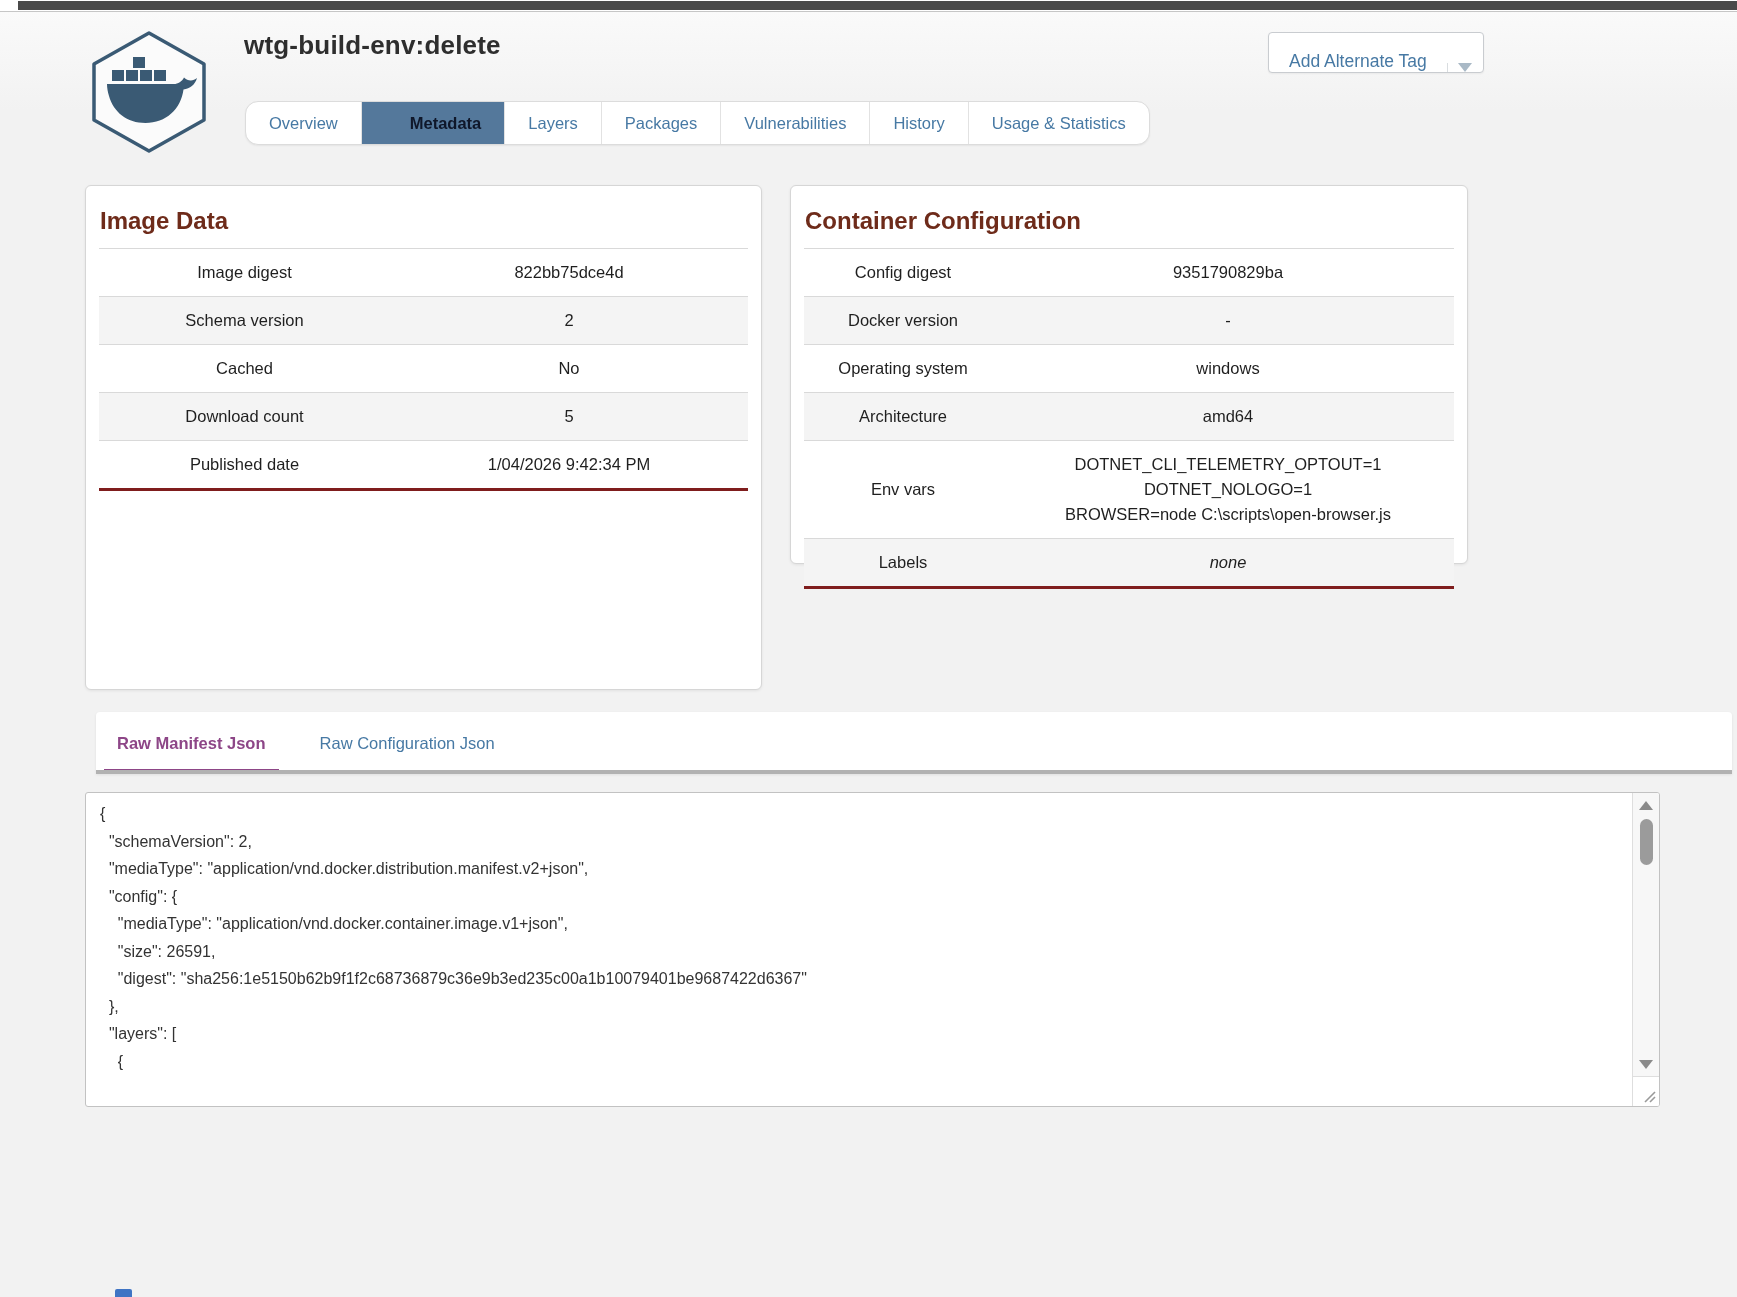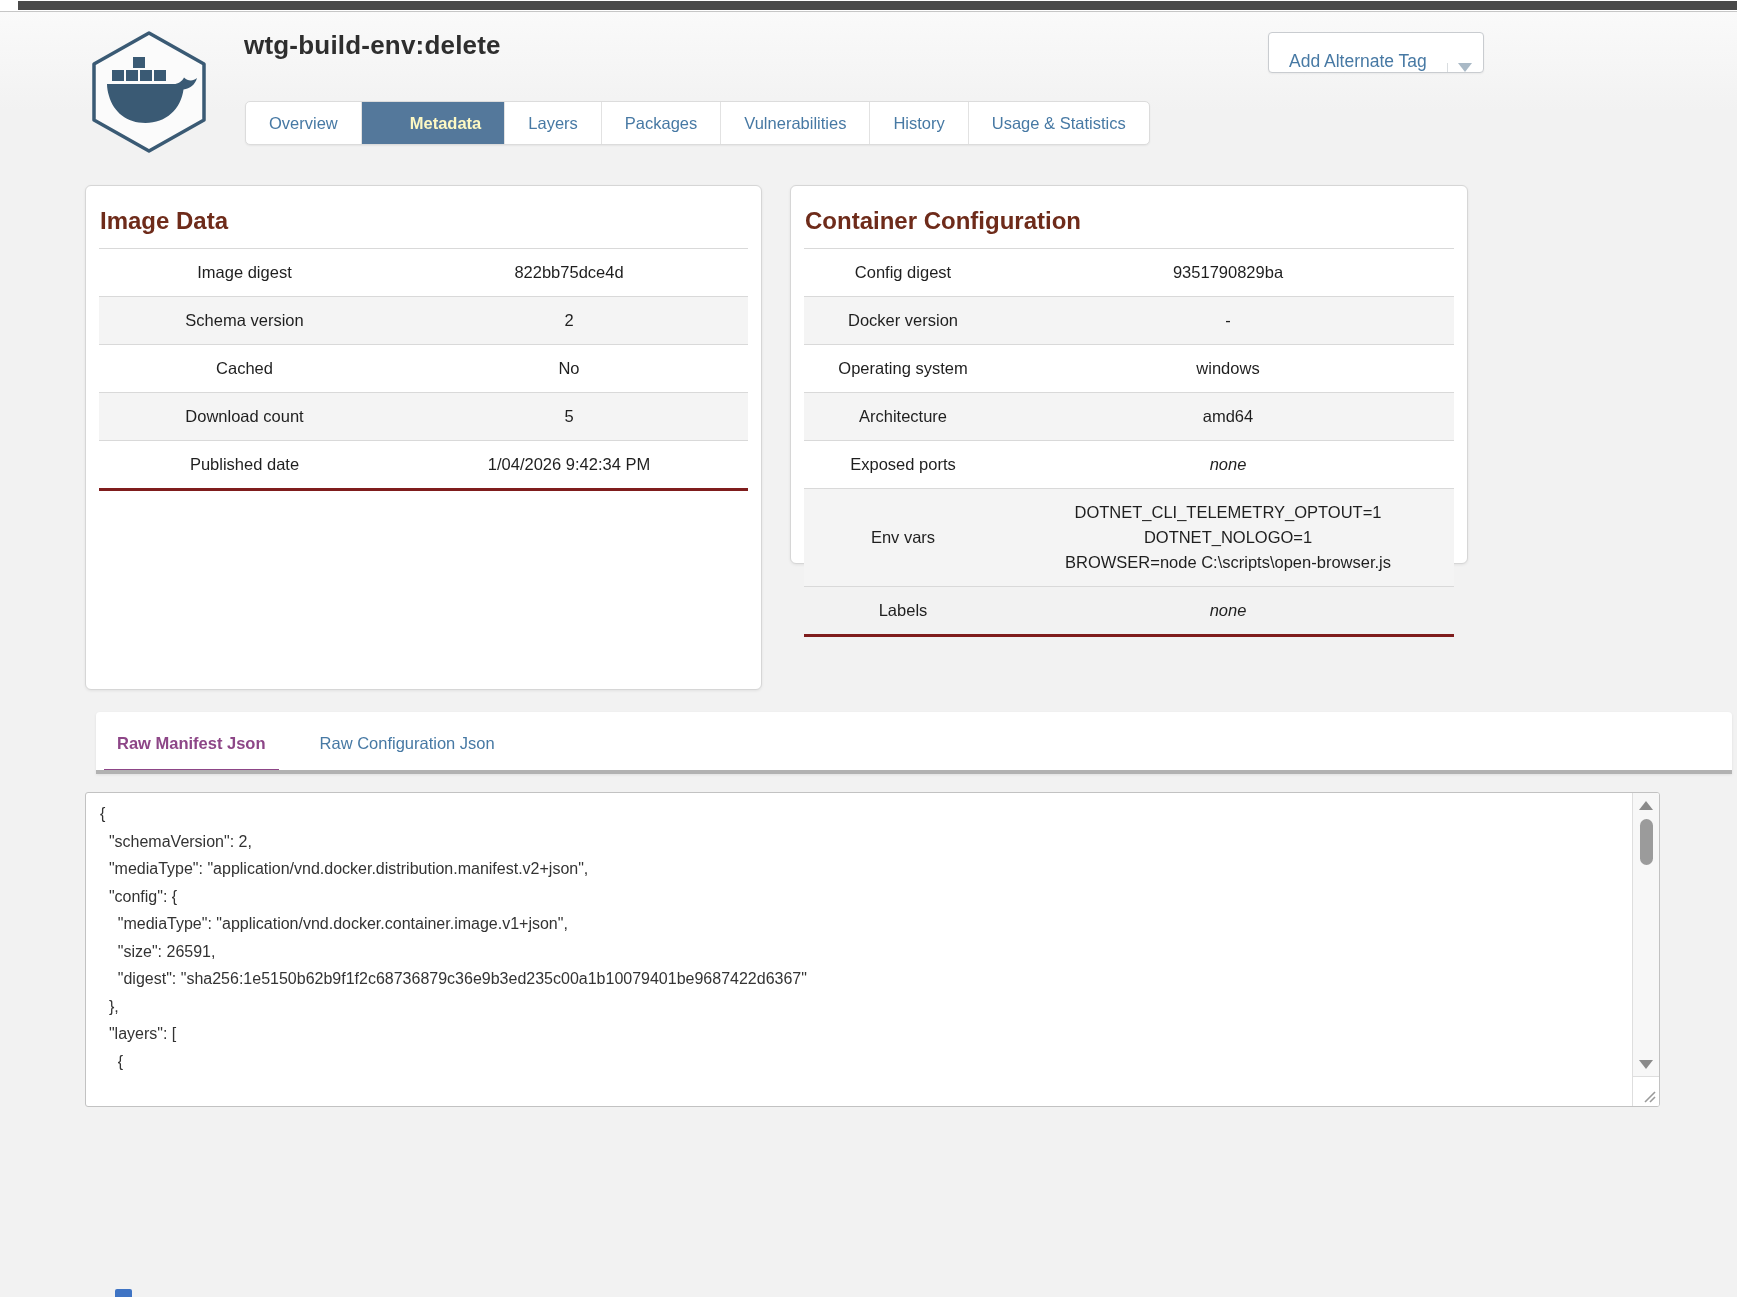--- a/index.html
+++ b/index.html
@@ -21,26 +21,26 @@
     background:#fff; border:1px solid #c9ccd0; border-radius:4px;
     box-shadow:0 1px 2px rgba(0,0,0,.05); cursor:pointer;
   }
   .add-btn .lbl { display:flex; align-items:center; padding:0 20px; color:#4779a4; font-size:17.5px; }
   .add-btn .caret-box { display:flex; align-items:center; justify-content:center; width:36px; border-left:1px solid #d9dde0; }
   .caret-down { width:0; height:0; border-left:7px solid transparent; border-right:7px solid transparent; border-top:9px solid #a9b9c6; }
 
   
   .tabs {
     position:absolute; left:245px; top:101px; height:44px; display:flex;
-    background:#fff; border:1px solid #dcdcdc; border-radius:5px; overflow:hidden;
+    background:#fff; border:1px solid #dcdcdc; border-radius:13px; overflow:hidden;
     box-shadow:0 1px 2px rgba(0,0,0,.06);
   }
   .tab { display:flex; align-items:center; padding:0 23px; font-size:16.5px; color:#4779a4; border-left:1px solid #e2e2e2; cursor:pointer; white-space:nowrap; }
   .tab:first-child { border-left:none; }
-  .tab.active { background:#54789b; color:#fef9c3; font-weight:bold;padding-left:48px; }
+  .tab.active { background:#54789b; color:#0f172a; font-weight:bold;padding-left:48px; }
 
   
   .panel { position:absolute; background:#fff; border:1px solid #d6d6d6; border-radius:6px; box-shadow:0 1px 3px rgba(0,0,0,.07); }
   .panel-imagedata { left:85px; top:185px; width:677px; height:505px; }
   .panel-config    { left:790px; top:185px; width:678px; height:379px; }
   .panel h2 { margin:21px 14px 13px 14px; font-size:24px; font-weight:bold; color:#6e2b1a; }
   .kv-table { margin:0 13px; border-collapse:collapse; width:calc(100% - 26px);text-align:center; }
   .kv-table tr { border-top:1px solid #d9d9d9; }
   .kv-table tr:last-child { border-bottom:3px solid #7f1d1d; }
   .kv-table tr:nth-child(even) { background:#f4f4f4; }
@@ -166,24 +166,20 @@
         <td class="k">Docker version</td>
         <td>-</td>
       </tr>
       <tr>
         <td class="k">Operating system</td>
         <td>windows</td>
       </tr>
       <tr>
         <td class="k">Architecture</td>
         <td>amd64</td>
-      </tr>
-      <tr>
-        <td class="k">Exposed ports</td>
-        <td class="val-italic">none</td>
       </tr>
       <tr>
         <td class="k">Env vars</td>
         <td>
           <div>DOTNET_CLI_TELEMETRY_OPTOUT=1</div>
           <div>DOTNET_NOLOGO=1</div>
           <div>BROWSER=node C:\scripts\open-browser.js</div>
         </td>
       </tr>
       <tr>

